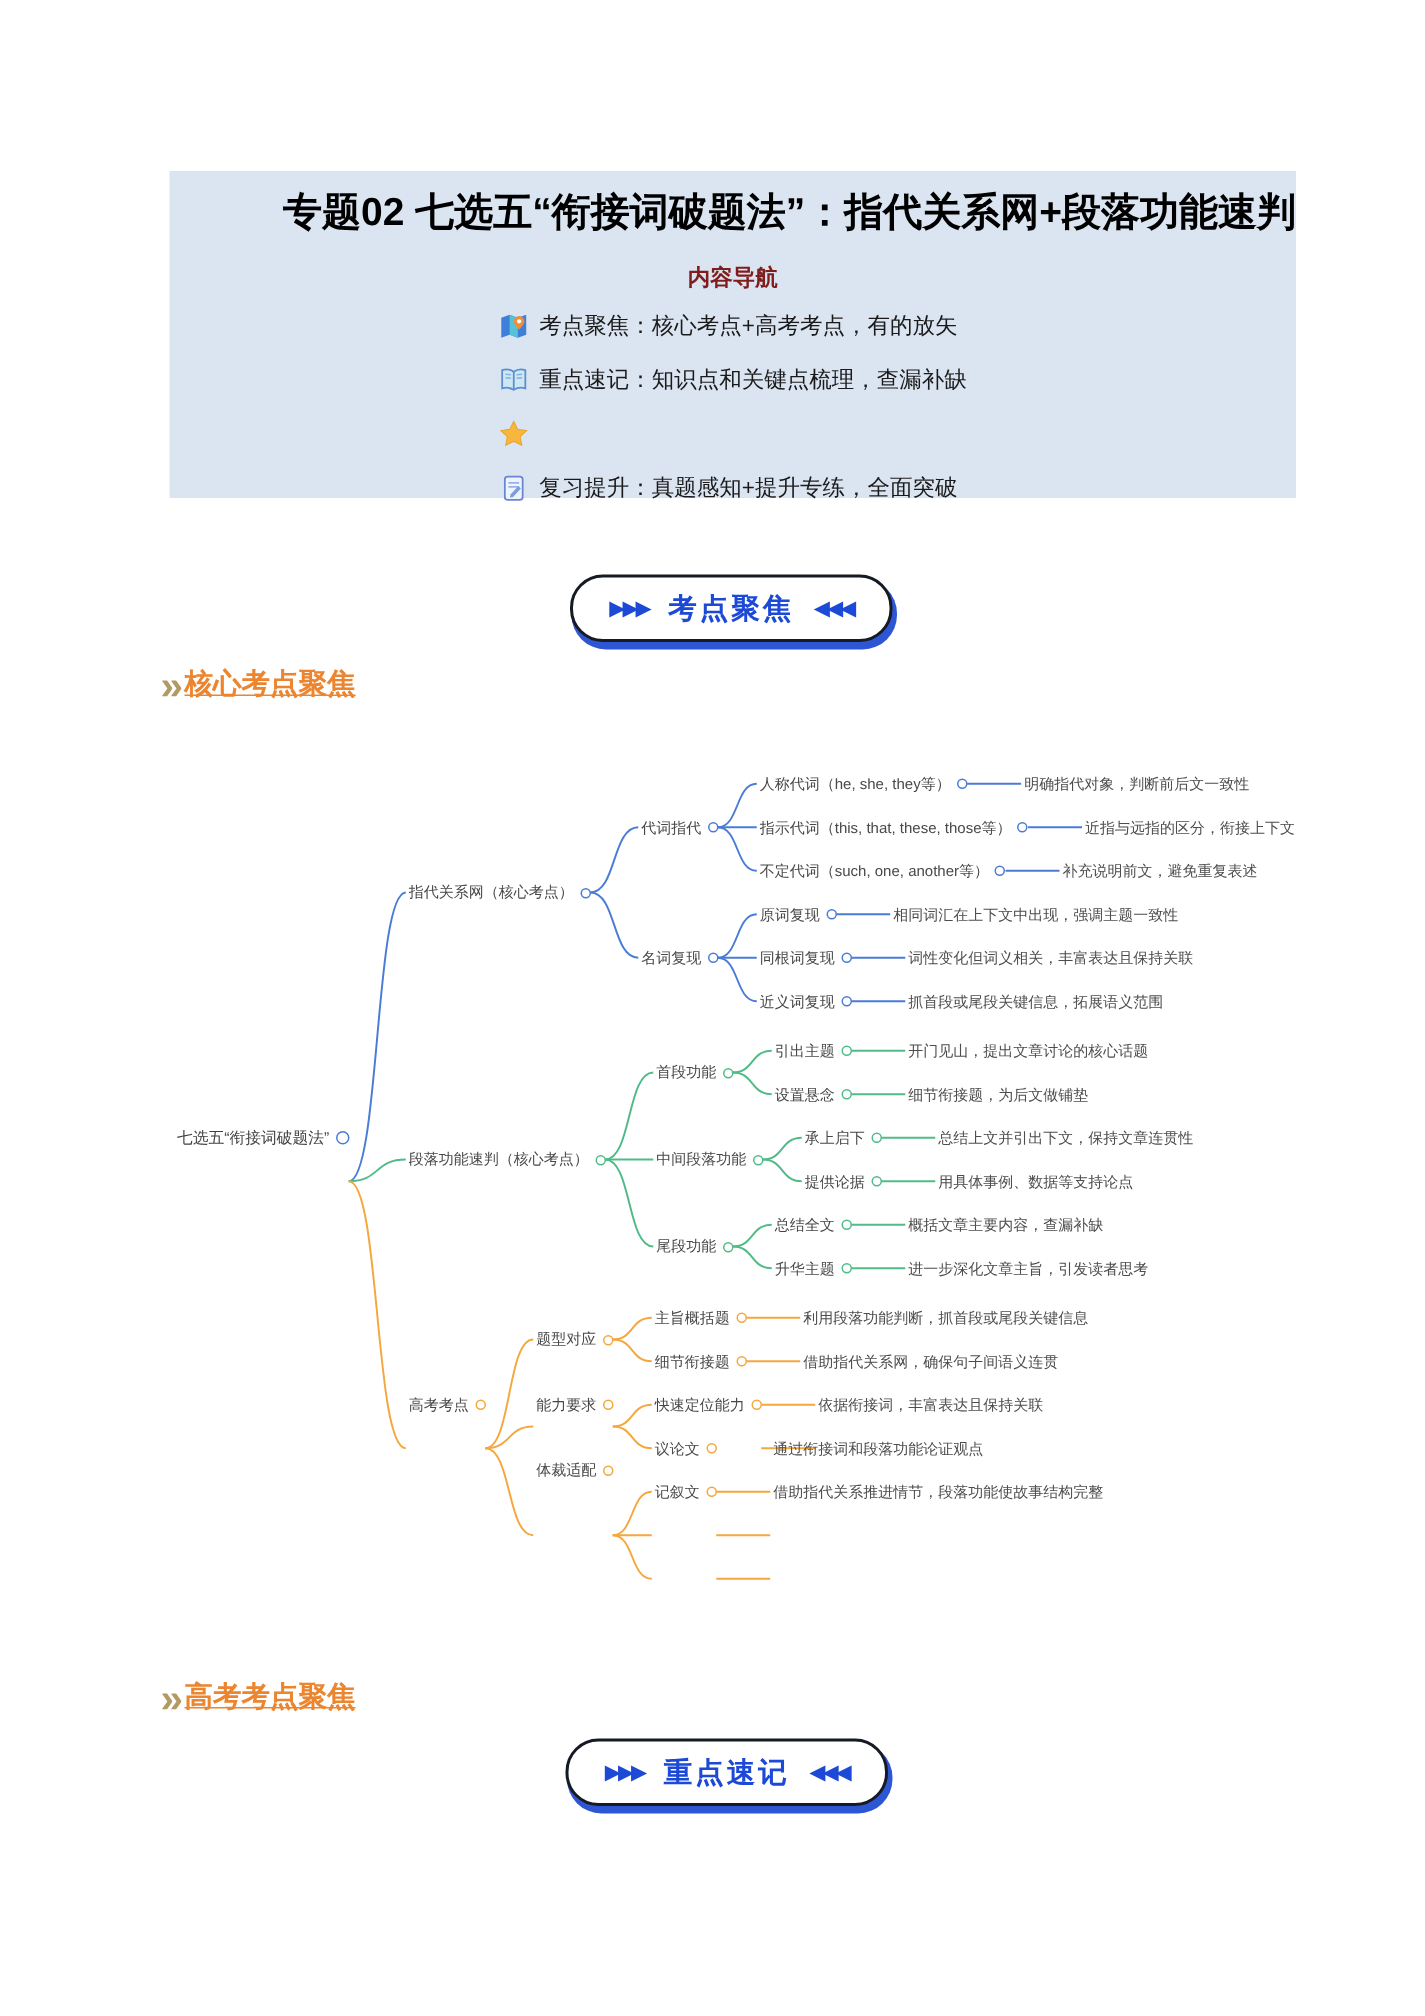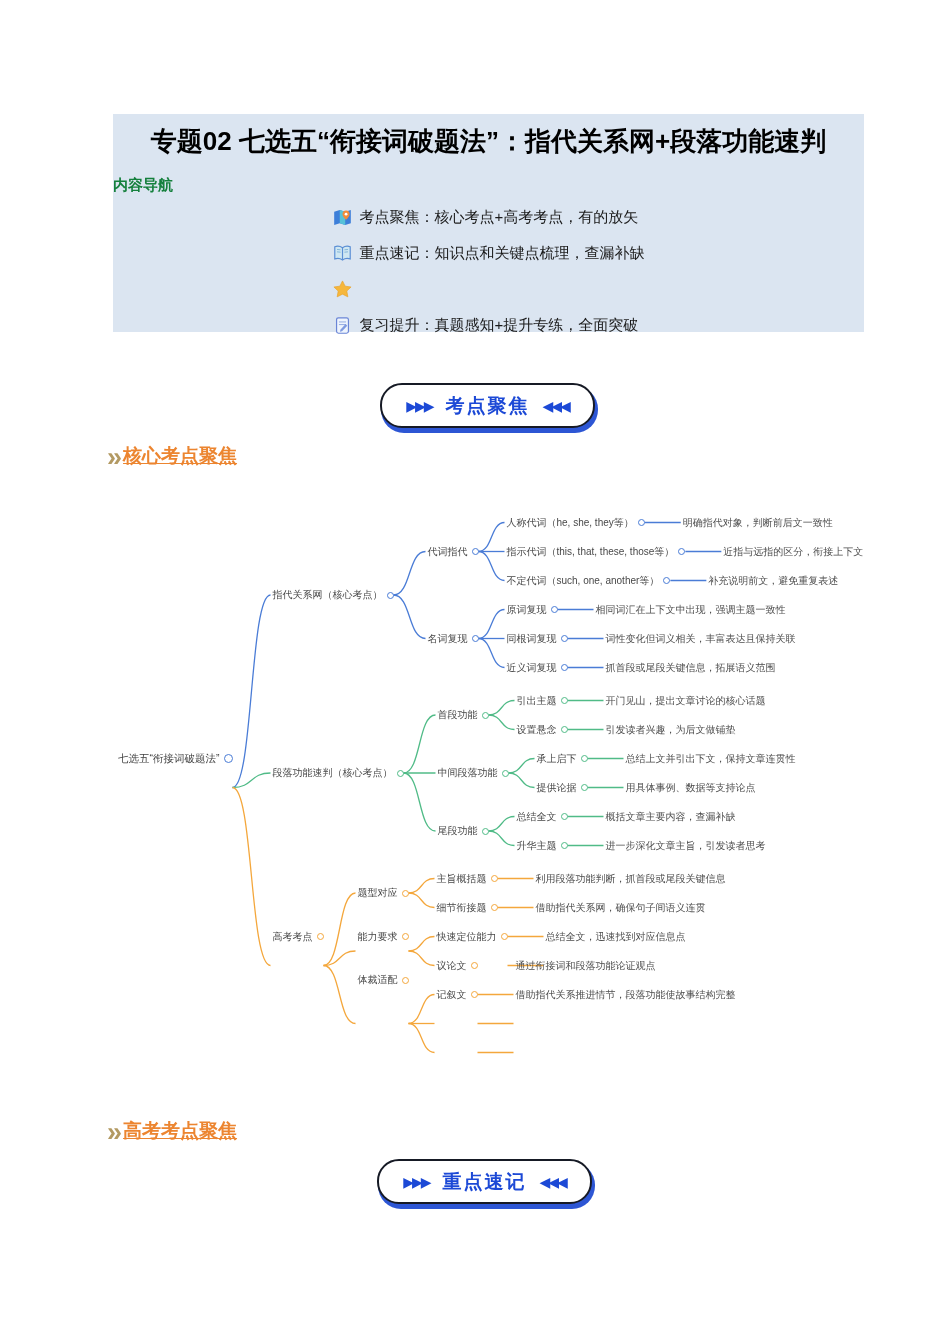--- a/index.html
+++ b/index.html
@@ -2,22 +2,22 @@
 <html><head>
 <meta charset="utf-8">
 <style>
   html,body{margin:0;padding:0;}
   body{
     width:950px;height:1344px;position:relative;background:#ffffff;
     font-family:"Liberation Sans","DejaVu Sans",sans-serif;overflow:hidden;
   }
   
   .header-box{position:absolute;left:113px;top:114px;width:751px;height:218px;background:#dbe5f1;}
-  .header-title{margin-top:10px;text-align:center;font-size:26px;font-weight:bold;color:#000;white-space:nowrap;}
-  .header-sub{margin-top:17px;text-align:left;font-size:15px;font-weight:bold;color:#15803d;}
+  .header-title{margin-top:10px;text-align:right;font-size:26px;font-weight:bold;color:#000;white-space:nowrap;}
+  .header-sub{margin-top:17px;text-align:center;font-size:15px;font-weight:bold;color:#7f1d1d;}
   .nav-list{width:-moz-fit-content;width:fit-content;margin:0 auto 0;}
   .nav-item{display:flex;align-items:center;height:27px;margin-top:9px;font-size:15px;color:#1a1a1a;white-space:nowrap;}
   .nav-icon{width:20px;height:20px;margin-right:7px;flex:none;display:inline-flex;align-items:center;justify-content:center;}
   .nav-icon svg{width:19px;height:19px;}
   
   .pill{position:absolute;width:211px;height:41px;background:#fff;border:2px solid #161a25;border-radius:22px;
         box-shadow:2px 4px 0 1px #2d56d4;display:flex;align-items:center;justify-content:center;gap:13px;cursor:pointer;}
   .pill .lbl{font-size:19px;font-weight:bold;color:#1c49d6;letter-spacing:2px;text-align:right;}
   .pill .arr{font-size:14px;color:#1c49d6;letter-spacing:-2px;font-weight:bold;}
   #btn-kaodian{left:380px;top:383px;}
@@ -292,21 +292,21 @@
                   </div>
                 </div>
                 <div class="mm-node d3">
                   <div class="mm-labelbox">
                     <span class="mm-label">设置悬念</span>
                     <span class="mm-dot" style="border-color: rgb(80, 187, 135);"></span>
                   </div>
                   <div class="mm-children c3">
                     <div class="mm-node d4">
                       <div class="mm-labelbox">
-                        <span class="mm-desc">引发读者兴趣，为后文做铺垫</span>
+                        <span class="mm-desc">细节衔接题，为后文做铺垫</span>
                       </div>
                     </div>
                   </div>
                 </div>
               </div>
             </div>
             <div class="mm-node d2">
               <div class="mm-labelbox">
                 <span class="mm-label">中间段落功能</span>
                 <span class="mm-dot" style="border-color: rgb(80, 187, 135);"></span>
@@ -423,21 +423,21 @@
               </div>
               <div class="mm-children c2">
                 <div class="mm-node d3">
                   <div class="mm-labelbox">
                     <span class="mm-label">快速定位能力</span>
                     <span class="mm-dot" style="border-color: rgb(244, 167, 60);"></span>
                   </div>
                   <div class="mm-children c3">
                     <div class="mm-node d4">
                       <div class="mm-labelbox">
-                        <span class="mm-desc">总结全文，迅速找到对应信息点</span>
+                        <span class="mm-desc">依据衔接词，丰富表达且保持关联</span>
                       </div>
                     </div>
                   </div>
                 </div>
               </div>
             </div>
             <div class="mm-node d2">
               <div class="mm-labelbox">
                 <span class="mm-label">体裁适配</span>
                 <span class="mm-dot" style="border-color: rgb(244, 167, 60);"></span>

